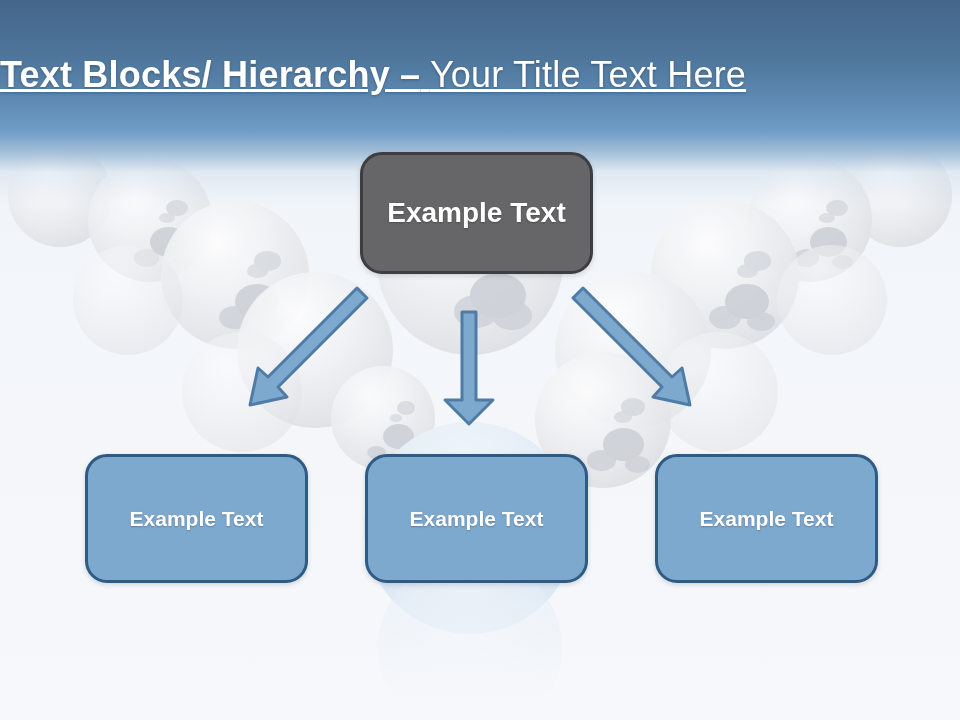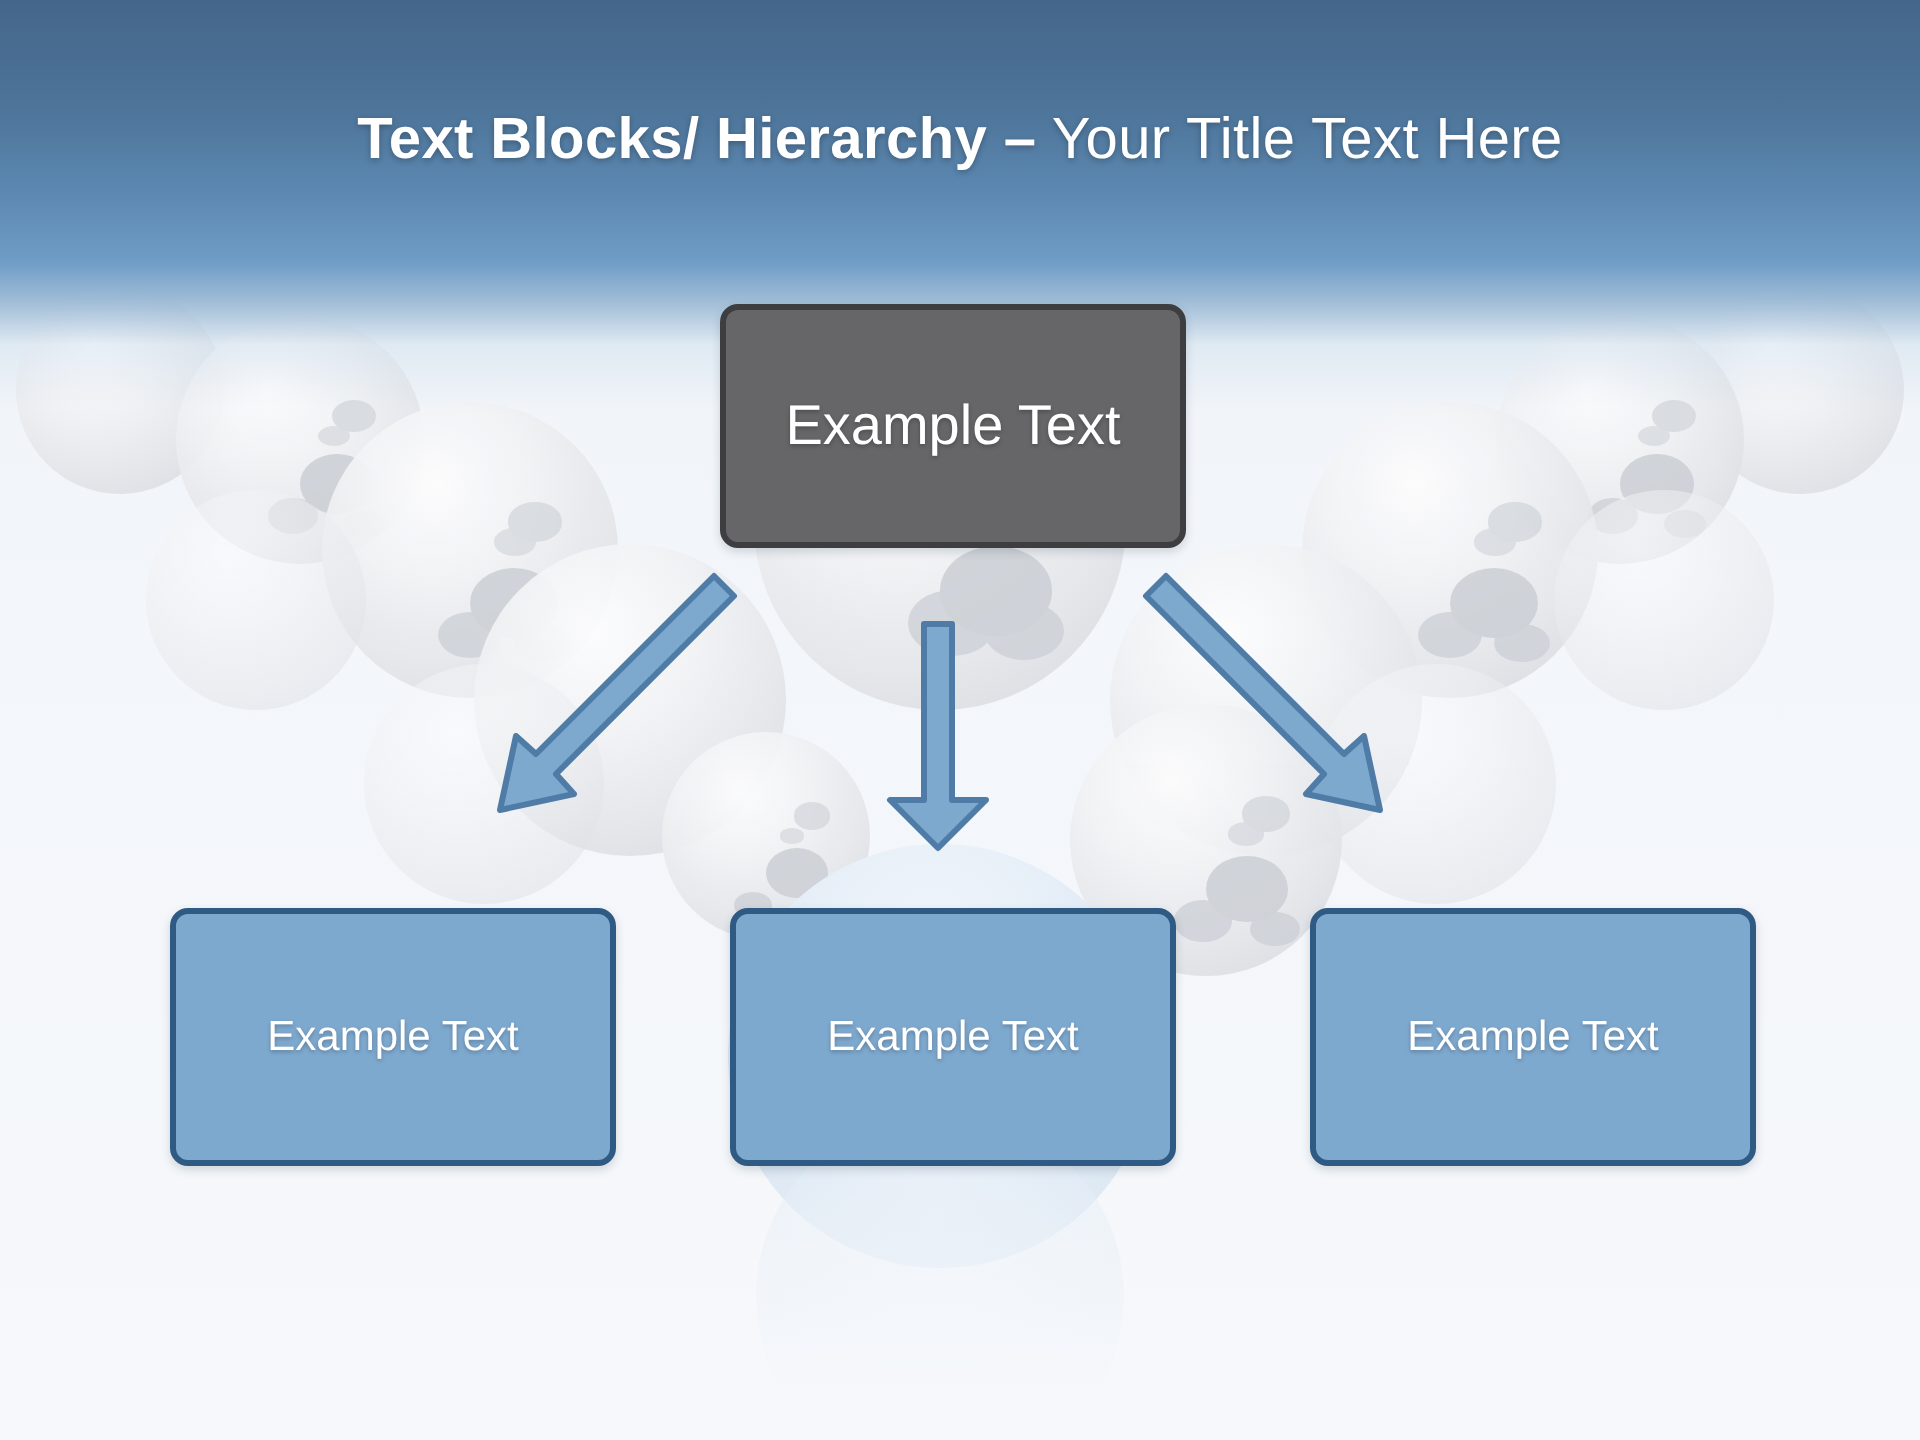--- a/index.html
+++ b/index.html
@@ -35,32 +35,34 @@
     background:linear-gradient(180deg, rgba(246,248,251,0) 0%, #f6f8fb 85%);
   }
   
   .header{
     position:absolute;top:0;left:0;right:0;height:205px;z-index:3;
     background:linear-gradient(180deg,
       #45668b 0%, #4d7499 26%, #5d89b2 48%, #6f9dc6 64%,
       rgba(143,177,208,.8) 74%, rgba(198,217,234,.4) 84%, rgba(243,246,250,0) 100%);
   }
   .title{
-    position:absolute;top:54px;left:0;right:0;text-align:center;
-    color:#ffffff;font-size:29px;letter-spacing:.2px;
+    position:absolute;top:54px;left:0;right:0;text-align:left;
+    color:#ffffff;font-size:36px;letter-spacing:.2px;
     text-shadow:0 1px 3px rgba(0,0,0,.28);
+    text-decoration:underline;
   }
   .title .bold{font-weight:bold;}
   
   .shape-layer{position:absolute;inset:0;z-index:4;}
   .block{
     position:absolute;display:flex;align-items:center;justify-content:center;
-    border-radius:9px;color:#ffffff;text-align:left;
+    border-radius:22px;color:#ffffff;text-align:left;
     text-shadow:0 1px 2px rgba(0,0,0,.25);
     box-shadow:0 2px 5px rgba(40,60,80,.18);
+    font-weight:bold;
   }
   .block.root{
     left:360px;top:152px;width:227px;height:116px;
     background:#666567;border:3px solid #3e3e40;font-size:28px;
   }
   .block.child{
     top:454px;width:217px;height:123px;
     background:#7ea9cf;border:3px solid #2f5a84;font-size:21px;
   }
   .block.child.c0{left:85px;}

